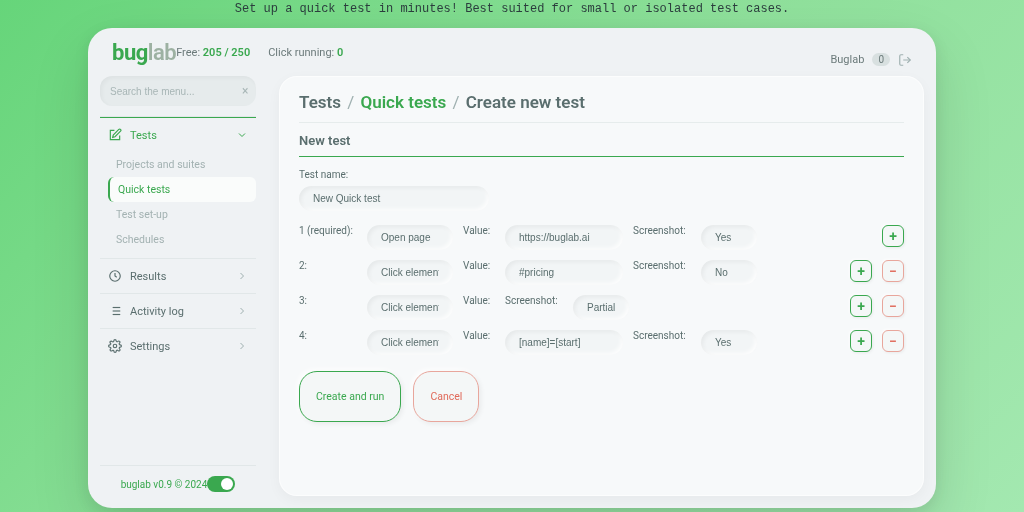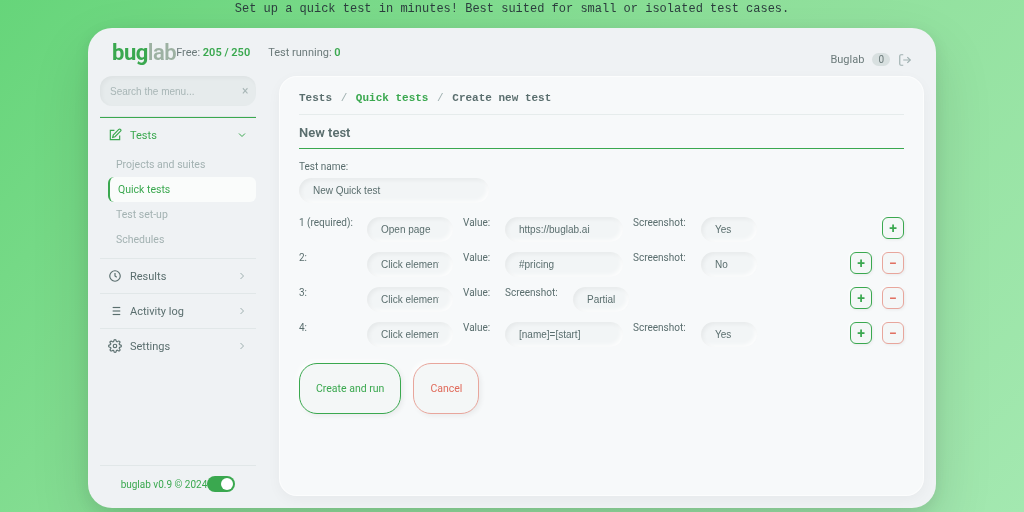--- a/index.html
+++ b/index.html
@@ -29,21 +29,21 @@
   .menu-top .chev { margin-left:auto; color:#9fb0b0; }
   .menu-top.active .chev { color:#3aa84f; }
   .menu-icon { width:14px; height:14px; display:inline-flex; align-items:center; justify-content:center; color:inherit; }
   .sub-items { padding-left: 8px; padding-bottom:6px; }
   .sub-item { font-size: 10.5px; color:#a3b2b2; padding:6px 8px; border-radius:6px; cursor:pointer; }
   .sub-item.selected { color:#3aa84f; border-left:2px solid #3aa84f; background: #fafcfb; }
   .sidebar-footer { display:flex; align-items:center; justify-content:center; padding:10px 6px 4px 6px; border-top:1px solid #e1e7e8; font-size:10px; color:#3aa84f; }
   .toggle { width:28px; height:16px; background:#3aa84f; border-radius:10px; position:relative; }
   .toggle::after { content:""; position:absolute; width:12px; height:12px; background:#fff; border-radius:50%; top:2px; right:2px; }
   .content { flex:1; background:#f7f9fa; border-radius:18px; box-shadow: 0 4px 14px rgba(0,0,0,0.04), inset 0 0 0 1px rgba(255,255,255,0.6); padding:16px 20px; overflow:hidden; display:flex; flex-direction:column; }
-  .breadcrumb { font-size:11px; color:#5a6e6e; font-weight:600; margin-bottom:10px;font-family:Liberation Mono, monospace; }
+  .breadcrumb { font-size:17px; color:#5a6e6e; font-weight:600; margin-bottom:10px; }
   .breadcrumb .bc-active { color:#3aa84f; }
   .breadcrumb .sep { color:#9fb0b0; font-weight:400; padding:0 2px; }
   .panel-title { font-size:13px; font-weight:600; color:#5a6e6e; padding:10px 0 8px 0; border-top:1px solid #e6ecec; border-bottom:1px solid #3aa84f; margin-bottom:12px; }
   .field-label { font-size:10px; color:#5a6e6e; margin-bottom:6px; }
   .neo-input { background:#f2f5f6; border:none; border-radius:18px; padding:7px 14px; font-size:10px; color:#5a6e6e; box-shadow: inset 2px 2px 4px rgba(0,0,0,0.05), inset -2px -2px 4px rgba(255,255,255,0.8); outline:none; }
   .test-name { width:190px; margin-bottom:14px; }
   .steps { display:flex; flex-direction:column; gap:10px; }
   .step-row { display:flex; align-items:flex-start; gap:10px; font-size:10px; color:#5a6e6e; }
   .step-idx { width:58px; }
   .action-input { width:86px; }
@@ -67,21 +67,21 @@
 <div class="tagline">Set up a quick test in minutes! Best suited for small or isolated test cases.</div>
 
 <div class="app-window">
   <div class="app-header">
     <div class="logo">
       <span class="logo-bug">bug</span>
         <span class="logo-lab">lab</span>
     </div>
     <div class="header-center">
       <span><span>Free:</span> <b>205 / 250</b></span>
-      <span><span>Test running:</span> <b>0</b></span>
+      <span><span>Click running:</span> <b>0</b></span>
     </div>
     <div class="header-right">
       <span>Buglab</span>
       <span class="count-badge">0</span>
       <span>
         <svg class="exit-icon" viewBox="0 0 24 24" fill="none" stroke="currentColor" stroke-width="2">
             <path d="M9 21H5a2 2 0 0 1-2-2V5a2 2 0 0 1 2-2h4"></path>
             <polyline points="16 17 21 12 16 7"></polyline>
             <line x1="21" y1="12" x2="9" y2="12"></line>
           </svg>

